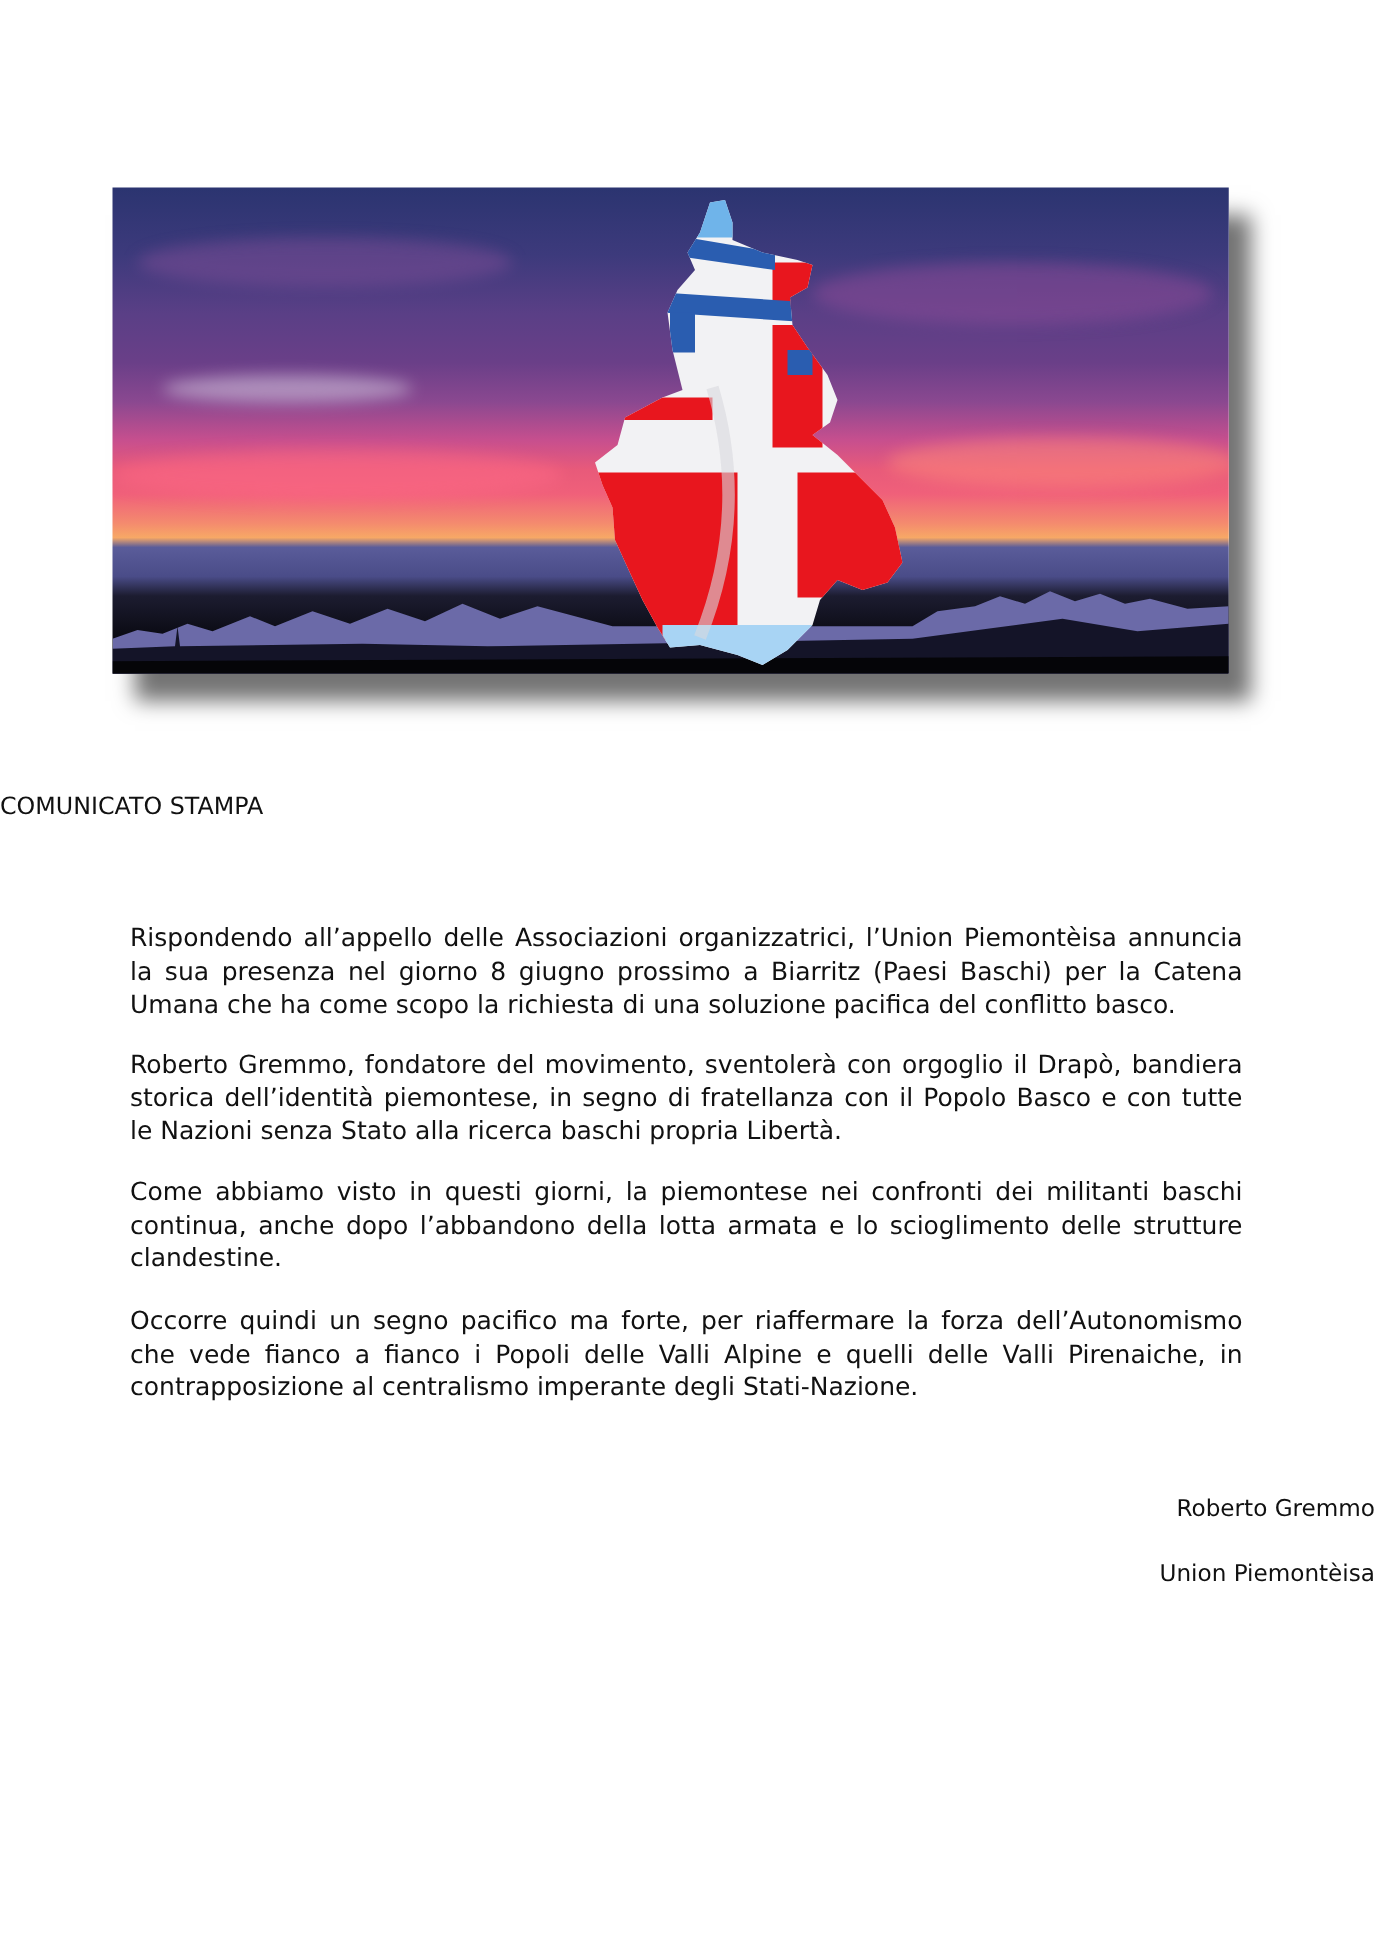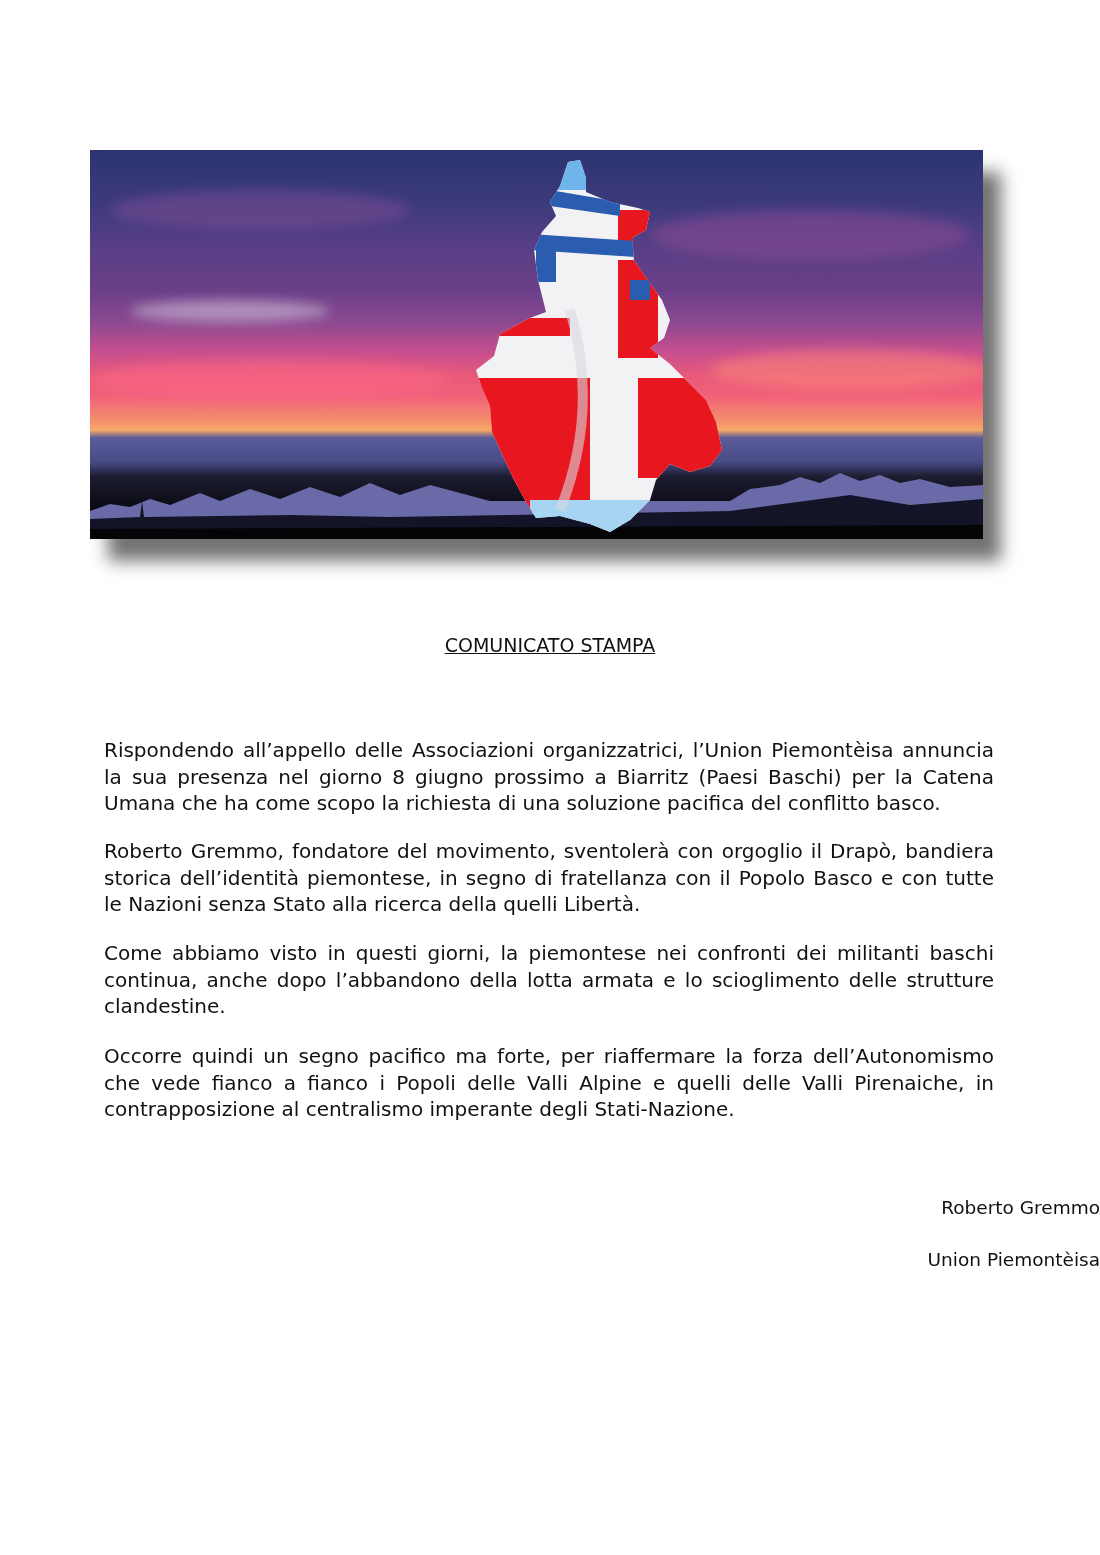--- a/index.html
+++ b/index.html
@@ -10,22 +10,22 @@
                  box-shadow: 18px 22px 16px rgba(0,0,0,0.55); }
   .banner { position: relative; width: 100%; height: 100%; overflow: hidden;
             background: linear-gradient(180deg,
               #2b3470 0%, #3d3a7c 14%, #5a3f86 26%, #6a3f88 36%, #8a4890 44%,
               #c74f8e 52%, #e85a7a 58%, #f0607a 63%, #f48a6e 69%, #f7a866 72%,
               #5a5c9a 74%, #4a4c88 80%, #1c1c30 84%, #0b0b14 92%, #050508 100%); }
   .cloud { position: absolute; border-radius: 50%; filter: blur(6px); opacity: .55; }
   .mountains { position: absolute; left: 0; bottom: 0; width: 100%; height: 150px; }
   .flagmap { position: absolute; left: 0; top: 0; width: 100%; height: 100%; }
 
-  .doc-title { position: absolute; left: 0; width: 1100px; top: 634px; text-align: center;
-               font-size: 19px; text-decoration: underline; letter-spacing: 0px; }
+  .doc-title { position: absolute; left: 0; width: 1100px; top: 634px; 
+               font-size: 19px; letter-spacing: 0px; }
 
   .para { position: absolute; left: 104px; width: 890px; font-size: 20px; line-height: 26.5px;
           text-align: justify; margin: 0; }
   .p1 { top: 737px; }
   .p2 { top: 838px; }
   .p3 { top: 940px; }
   .p4 { top: 1043px; }
 
   .sig { position: absolute; left: 0; width: 1100px; text-align: right; font-size: 18.5px; }
   .sig-name { top: 1197px; }
@@ -69,18 +69,18 @@
         <rect x="440" y="350" width="120" height="40" fill="#a8d4f4"></rect>
         <path d="M480,160 Q510,260 470,360" stroke="#d8d8de" stroke-width="10" fill="none" opacity=".6"></path>
       </g>
     </svg>
   </div>
 </div>
 
 <div class="doc-title">COMUNICATO STAMPA</div>
 
 <p class="para p1">Rispondendo all’appello delle Associazioni organizzatrici, l’Union Piemontèisa annuncia la sua presenza nel giorno 8 giugno prossimo a Biarritz (Paesi Baschi) per la Catena Umana che ha come scopo la richiesta di una soluzione pacifica del conflitto basco.</p>
-<p class="para p2">Roberto Gremmo, fondatore del movimento, sventolerà con orgoglio il Drapò, bandiera storica dell’identità piemontese, in segno di fratellanza con il Popolo Basco e con tutte le Nazioni senza Stato alla ricerca della quelli Libertà.</p>
+<p class="para p2">Roberto Gremmo, fondatore del movimento, sventolerà con orgoglio il Drapò, bandiera storica dell’identità piemontese, in segno di fratellanza con il Popolo Basco e con tutte le Nazioni senza Stato alla ricerca baschi propria Libertà.</p>
 <p class="para p3">Come abbiamo visto in questi giorni, la piemontese nei confronti dei militanti baschi continua, anche dopo l’abbandono della lotta armata e lo scioglimento delle strutture clandestine.</p>
 <p class="para p4">Occorre quindi un segno pacifico ma forte, per riaffermare la forza dell’Autonomismo che vede fianco a fianco i Popoli delle Valli Alpine e quelli delle Valli Pirenaiche, in contrapposizione al centralismo imperante degli Stati-Nazione.</p>
 
 <div class="sig sig-name">Roberto Gremmo</div>
 <div class="sig sig-org">Union Piemontèisa</div>
 
 </body></html>

